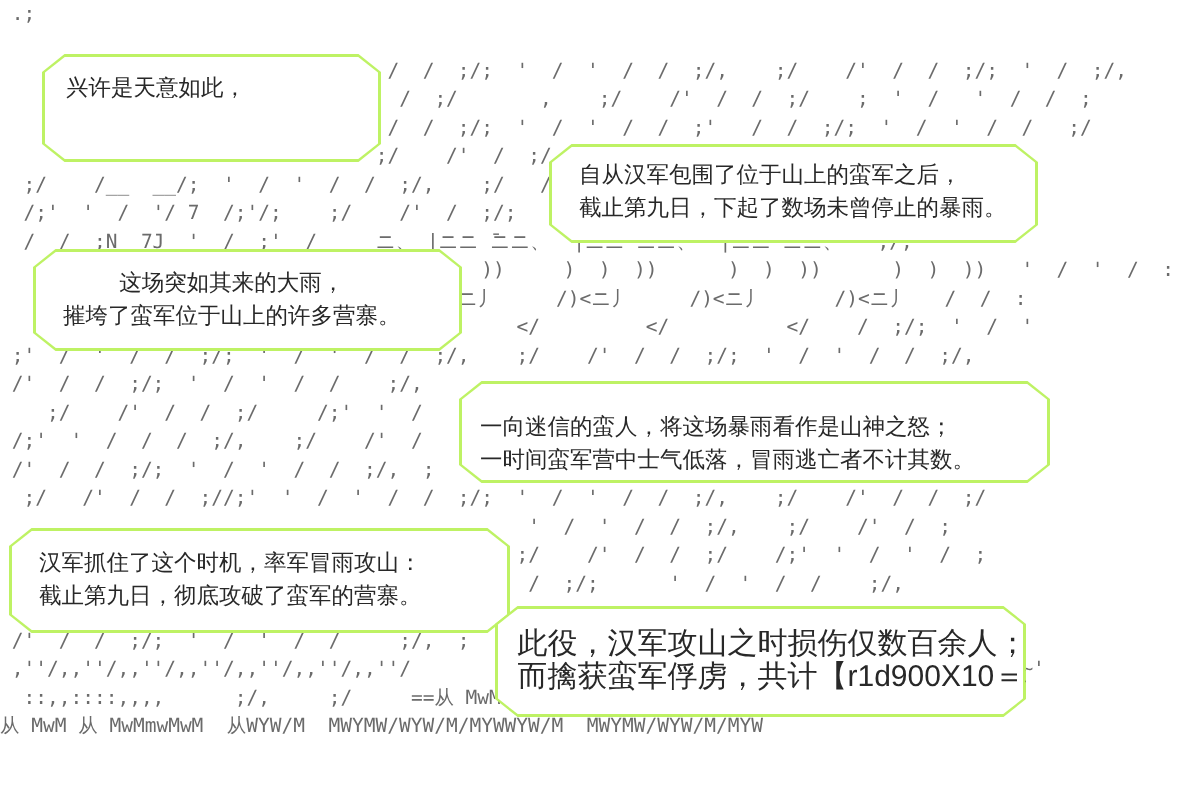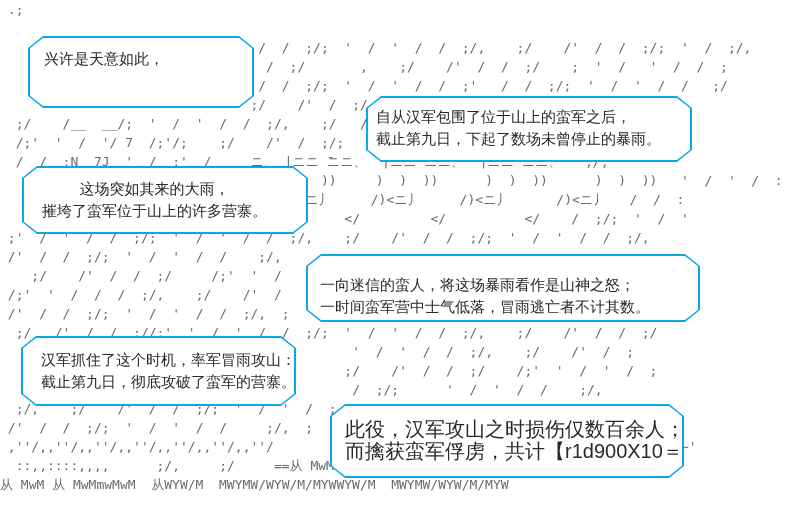--- a/index.html
+++ b/index.html
@@ -7,21 +7,21 @@
     position:relative;width:802px;height:532px;background:#ffffff;
     overflow:hidden;font-family:"Liberation Sans","DejaVu Sans",sans-serif;
   }
   #rain{
     position:absolute;left:0;top:0;margin:0;
     font-family:"DejaVu Sans Mono",monospace;
     font-size:13px;line-height:19px;letter-spacing:0;
     color:#6b6b6b;white-space:pre;
   }
   .bubble{
-    position:absolute;background:#0ea5e9;
+    position:absolute;background:#bef264;
     --cx:15px;--cy:12px;
     clip-path:polygon(var(--cx) 0,calc(100% - var(--cx)) 0,100% var(--cy),
       100% calc(100% - var(--cy)),calc(100% - var(--cx)) 100%,var(--cx) 100%,
       0 calc(100% - var(--cy)),0 var(--cy));
   }
   .bubble .inner{
     position:absolute;inset:1.6px;background:#ffffff;
     clip-path:polygon(14px 0,calc(100% - 14px) 0,100% 11px,
       100% calc(100% - 11px),calc(100% - 14px) 100%,14px 100%,
       0 calc(100% - 11px),0 11px);
@@ -68,21 +68,21 @@
 
   <div class="bubble b1" style="left:28px;top:36px;width:226px;height:72px;">
     <div class="inner"></div>
     <div class="txt" style="left:16px;top:12px;">
       <div>兴许是天意如此，</div>
     </div>
   </div>
 
   <div class="bubble b2" style="left:366px;top:96px;width:326px;height:66px;">
     <div class="inner"></div>
-    <div class="txt" style="left:10px;top:10px;">
+    <div class="txt" style="left:20px;top:10px;">
       <div>自从汉军包围了位于山上的蛮军之后，</div>
       <div>截止第九日，下起了数场未曾停止的暴雨。</div>
     </div>
   </div>
 
   <div class="bubble b3" style="left:22px;top:166px;width:286px;height:68px;text-align:center;">
     <div class="inner"></div>
     <div class="txt" style="left:20px;top:12px;">
       <div>这场突如其来的大雨，</div>
       <div>摧垮了蛮军位于山上的许多营寨。</div>
@@ -90,21 +90,21 @@
   </div>
 
   <div class="bubble b4" style="left:306px;top:254px;width:394px;height:68px;">
     <div class="inner"></div>
     <div class="txt" style="left:14px;top:20px;">
       <div>一向迷信的蛮人，将这场暴雨看作是山神之怒；</div>
       <div>一时间蛮军营中士气低落，冒雨逃亡者不计其数。</div>
     </div>
   </div>
 
-  <div class="bubble b5" style="left:6px;top:336px;width:275px;height:70px;margin-left:15px;">
+  <div class="bubble b5" style="left:6px;top:352px;width:334px;height:70px;">
     <div class="inner"></div>
     <div class="txt" style="left:20px;top:13px;">
       <div>汉军抓住了这个时机，率军冒雨攻山：</div>
       <div>截止第九日，彻底攻破了蛮军的营寨。</div>
     </div>
   </div>
 
   <div class="bubble b6" style="left:330px;top:404px;width:354px;height:74px;">
     <div class="inner"></div>
     <div class="txt" style="left:15px;top:14px;">

